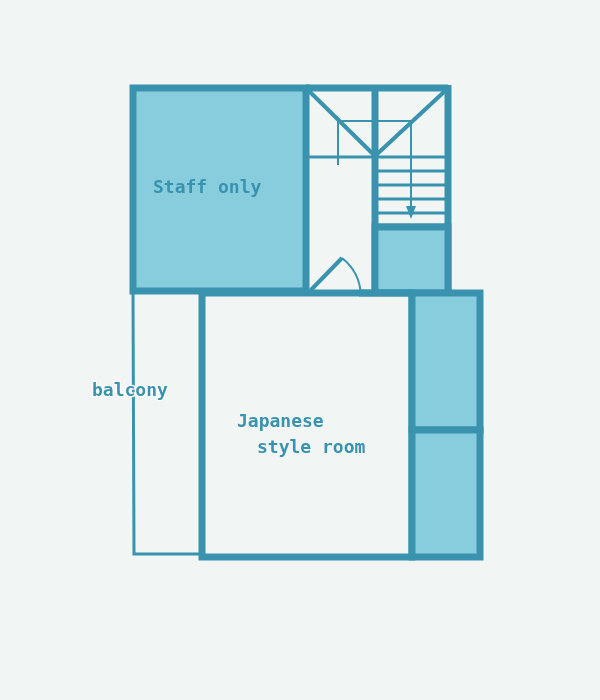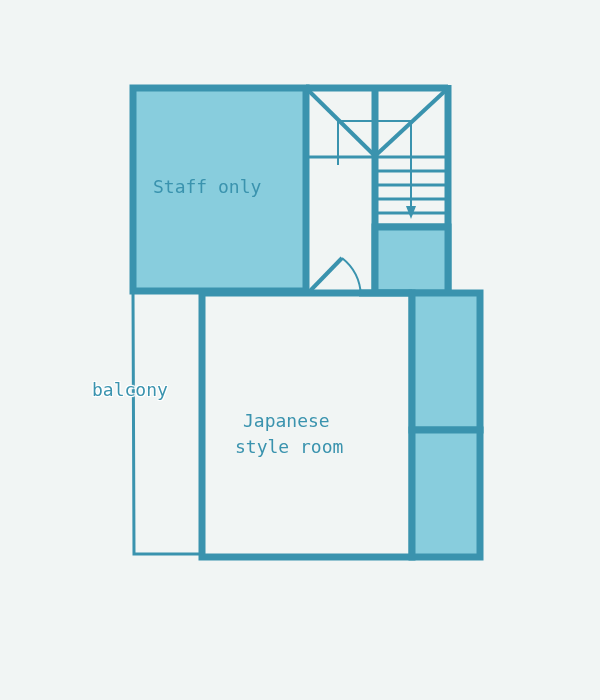--- a/index.html
+++ b/index.html
@@ -1,19 +1,19 @@
 <!DOCTYPE html>
 <html><head>
 <meta charset="utf-8">
 <style>
   html, body { margin: 0; padding: 0; }
   body { width: 600px; height: 700px; background: #f1f5f4; position: relative; overflow: hidden; }
   svg { position: absolute; left: 0; top: 0; }
   .lbl { position: absolute; font-family: "DejaVu Sans Mono", "Liberation Mono", monospace;
-         font-weight: normal; color: #3a93ae; font-size: 18px; white-space: pre; line-height: 26px; }
+         font-weight: bold; color: #3a93ae; font-size: 18px; white-space: pre; line-height: 26px; }
   .halo { text-shadow: 0 0 2px #fff, 0 0 2px #fff, 0 0 3px #fff, 1px 1px 0 #fff, -1px -1px 0 #fff, 1px -1px 0 #fff, -1px 1px 0 #fff; }
 </style>
 </head>
 <body>
 
 <svg width="600" height="700">
 
   <rect x="133" y="88" width="173" height="203" fill="#88cddd" stroke="#3a93ae" stroke-width="7"></rect>
 
   <g stroke="#3a93ae" fill="none">
@@ -48,14 +48,14 @@
   <line x1="359" y1="293" x2="412" y2="293" stroke="#3a93ae" stroke-width="7"></line>
 
   <rect x="412" y="293" width="68" height="137" fill="#88cddd" stroke="#3a93ae" stroke-width="7"></rect>
   <rect x="412" y="430" width="68" height="127" fill="#88cddd" stroke="#3a93ae" stroke-width="7"></rect>
 
   <polyline points="133,291 134,554 202,554" fill="none" stroke="#3a93ae" stroke-width="3"></polyline>
 </svg>
 
 <div class="lbl" style="left:153px; top:174px;">Staff only</div>
 <div class="lbl halo" style="left:92px; top:377px;">balcony</div>
-<div class="lbl" style="left:243px; top:408px;text-align:center;">Japanese</div>
-<div class="lbl" style="left:235px; top:434px;">style room</div>
+<div class="lbl" style="left:237px; top:408px;text-align:center;">Japanese</div>
+<div class="lbl" style="left:257px; top:434px;">style room</div>
 
 </body></html>

